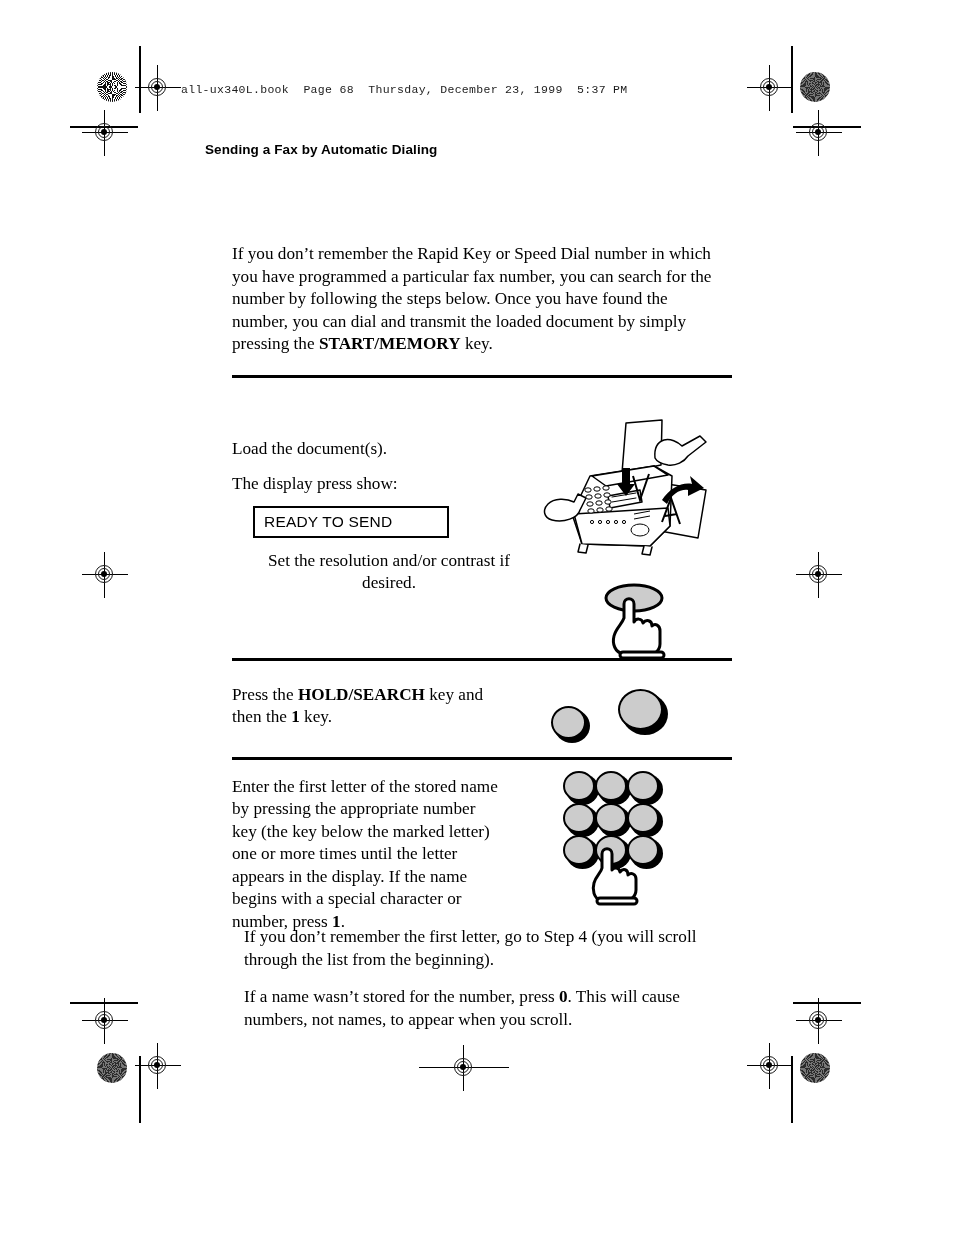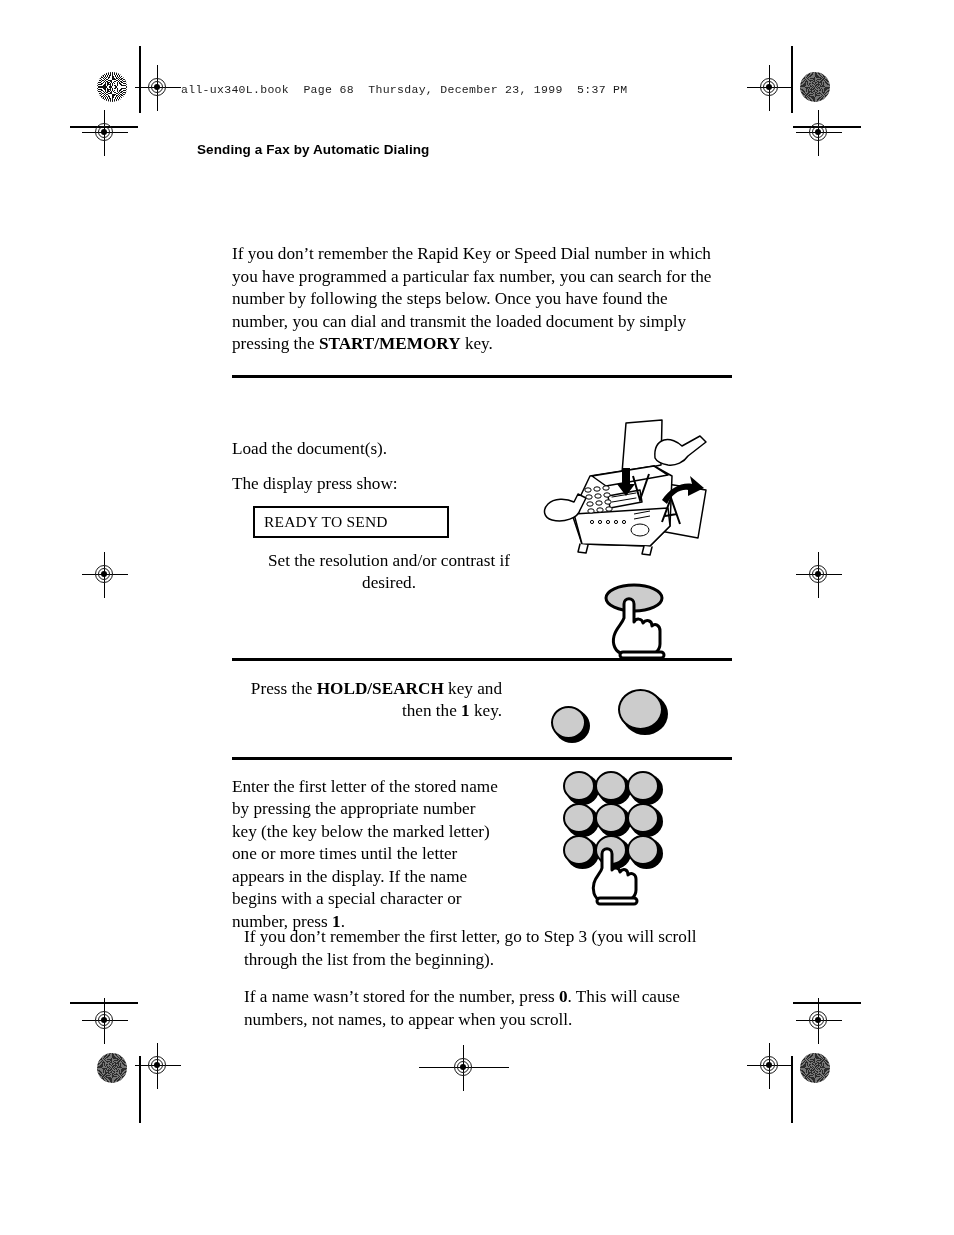--- a/index.html
+++ b/index.html
@@ -93,21 +93,21 @@
     top: 83px;
     font-family: "Liberation Mono", monospace;
     font-size: 11.5px;
     letter-spacing: 0.3px;
     color: #1c1c1c;
     white-space: pre;
   }
 
   .running-head {
     position: absolute;
-    left: 197px;
+    left: 205px;
     top: 142px;
     font-family: "Liberation Sans", sans-serif;
     font-size: 13.5px;
     font-weight: bold;
     color: #000;
     letter-spacing: 0.1px;
   }
 
   
   .content {
@@ -150,21 +150,21 @@
 
   .lcd-box {
     border: 2.5px solid #000;
     width: 196px;
     height: 32px;
     box-sizing: border-box;
     margin-left: 21px;
     display: flex;
     align-items: center;
     padding-left: 9px;
-    font-family: Liberation Serif, serif;
+    font-family: Liberation Sans, sans-serif;
     font-size: 15.5px;
     letter-spacing: 0.2px;
   }
 
   .indent-note {
     margin-left: 12px;
     font-size: 17.2px;
     line-height: 22.5px;
     width: 290px;
     text-align: center;
@@ -389,21 +389,21 @@
         <path d="M33 72 C25 70 22 62 24 54 C26 46 32 42 34 36 L34 22 C34 15 44 15 44 22 L44 40
                  C46 36 52 36 53 41 C56 37 62 38 62 44 C65 41 70 43 70 49 L70 62 C70 70 62 74 54 74 Z" fill="#ffffff" stroke="#000000" stroke-width="3" stroke-linejoin="round"></path>
         <rect x="30" y="70" width="44" height="6" rx="3" fill="#ffffff" stroke="#000000" stroke-width="3"></rect>
       </svg>
     </div>
   </div>
 
   <div class="rule"></div>
 
   <div class="step" style="height:96px;">
-    <div style="padding-top:17px;text-align:right;">
+    <div style="padding-top:23px;">
       <div class="step-text" style="width:270px;"><span>Press the </span><b>HOLD/SEARCH</b><span> key and then the </span><b>1</b><span> key.</span></div>
     </div>
     <div class="illus" style="left:322px; top:32px;">
       <div class="keybtn" style="left:0; top:16px; width:36px; height:34px;">
         <i style="left:-3px; top:-3px; width:35px; height:33px;"></i>
       </div>
       <div class="keybtn" style="left:68px; top:0; width:46px; height:42px;">
         <i style="left:-4px; top:-4px; width:45px; height:41px;"></i>
       </div>
     </div>
@@ -452,17 +452,17 @@
         <svg width="66" height="64" viewBox="0 0 66 64">
           <path d="M16 58 C10 56 8 48 10 41 C12 34 17 31 18 26 L18 12 C18 5 28 5 28 12 L28 28
                    C30 25 35 25 36 30 C39 26 44 27 44 33 C47 30 52 32 52 37 L52 48 C52 56 44 60 36 60 Z" fill="#ffffff" stroke="#000000" stroke-width="3" stroke-linejoin="round"></path>
           <rect x="13" y="56" width="40" height="6" rx="3" fill="#ffffff" stroke="#000000" stroke-width="3"></rect>
         </svg>
       </div>
     </div>
   </div>
 
   <div style="height:14px;"></div>
-  <div class="tail-note">If you don’t remember the first letter, go to Step 3 (you will scroll through the list from the beginning).</div>
+  <div class="tail-note">If you don’t remember the first letter, go to Step 4 (you will scroll through the list from the beginning).</div>
   <div style="height:15px;"></div>
   <div class="tail-note"><span>If a name wasn’t stored for the number, press </span><b>0</b><span>. This will cause numbers, not names, to appear when you scroll.</span></div>
 
 </div>
 
 </body></html>

